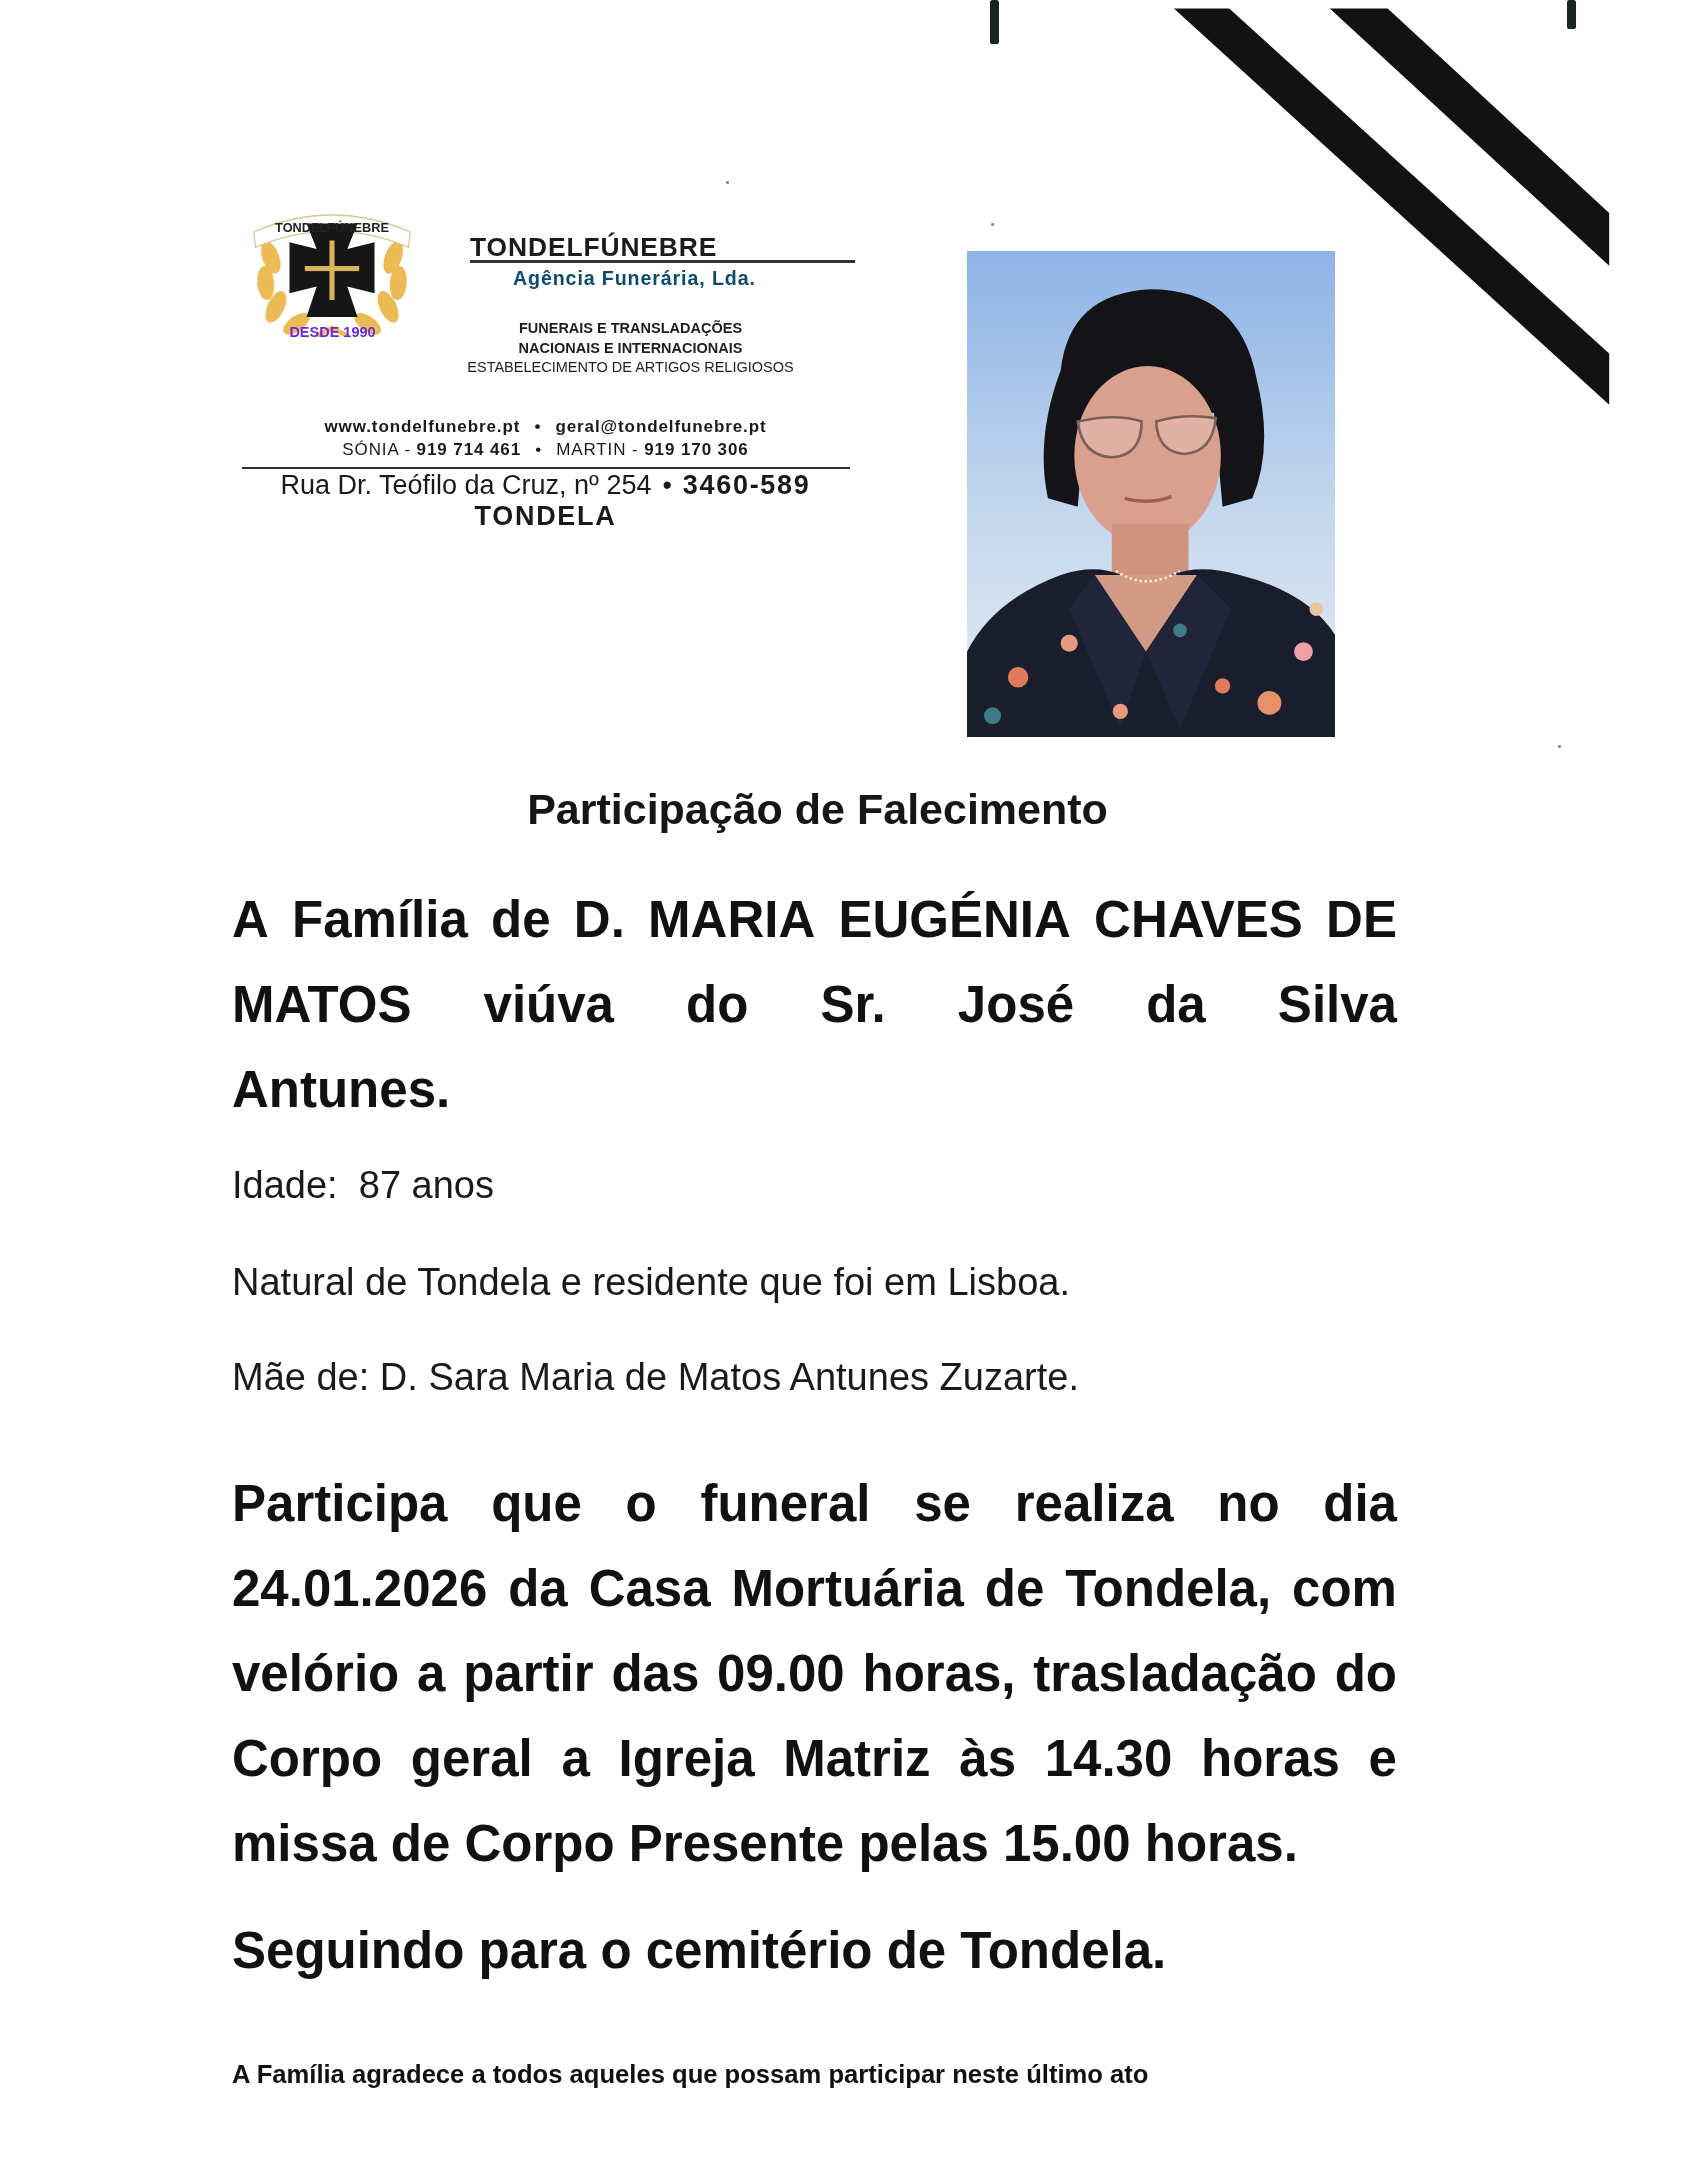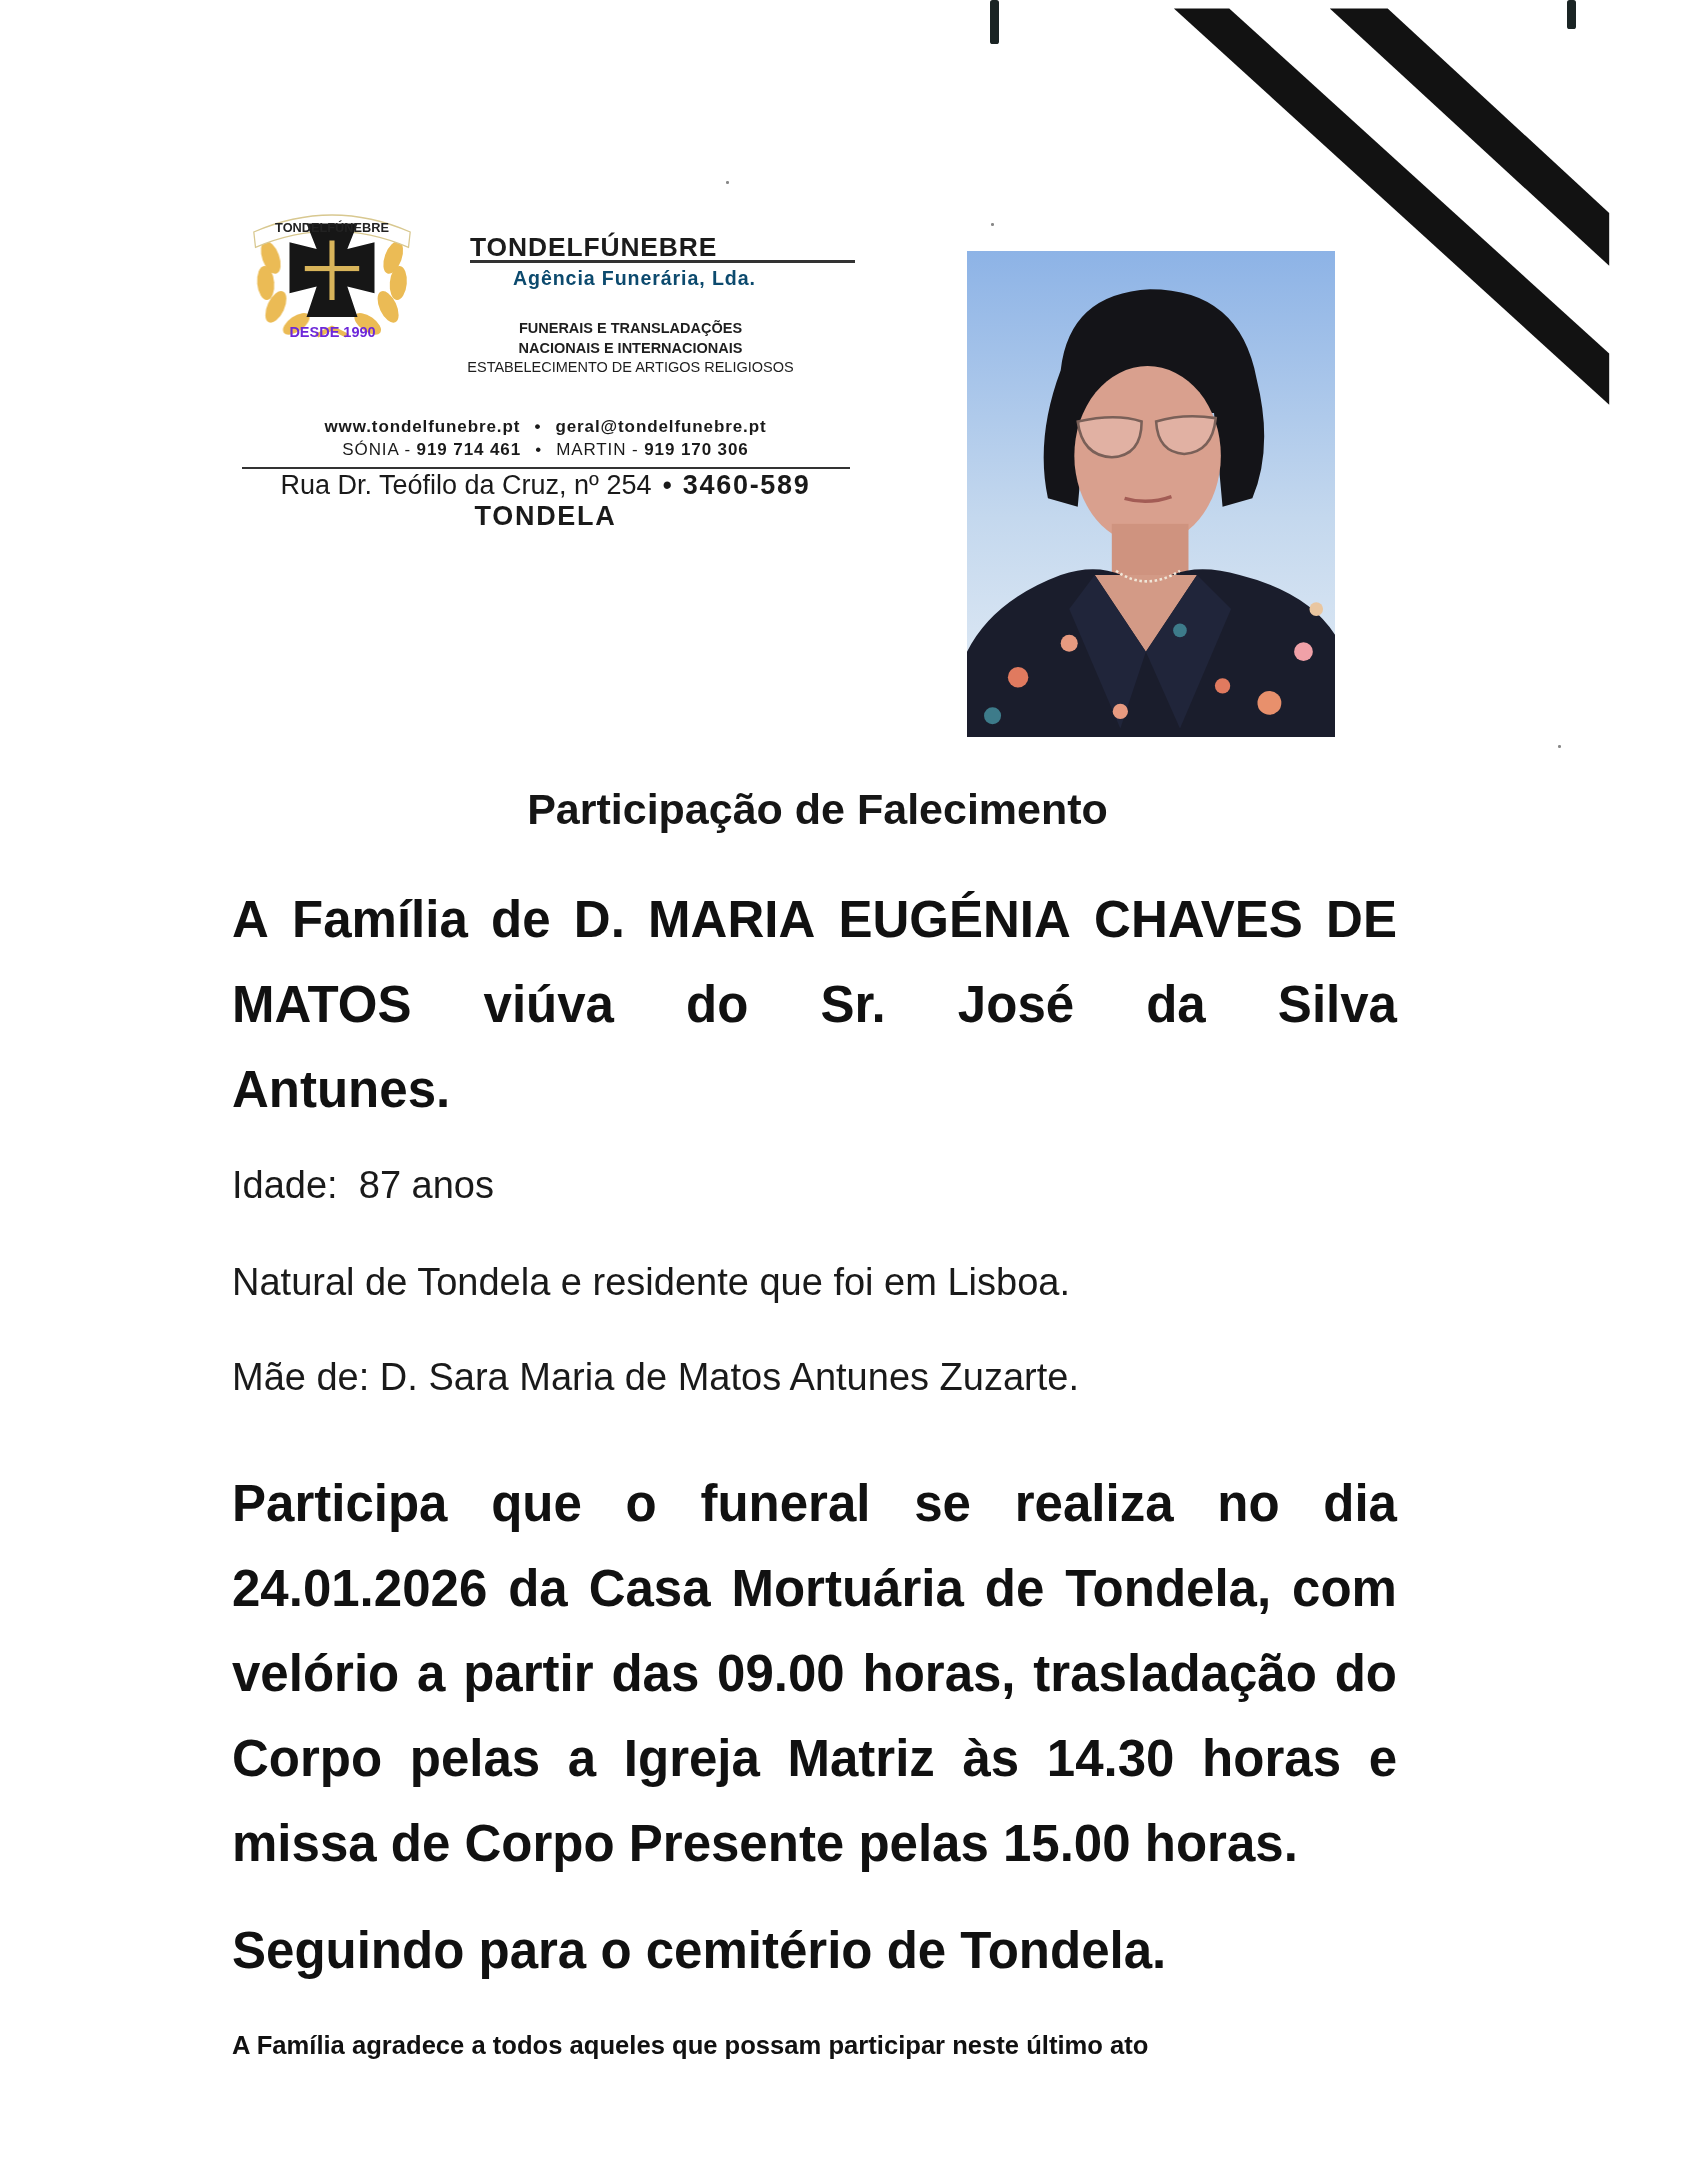--- a/index.html
+++ b/index.html
@@ -29,21 +29,21 @@
   .address b { font-weight:bold; letter-spacing:1.7px; }
 
   .photo { position:absolute; left:967px; top:251px; width:368px; height:486px; overflow:hidden; }
 
   .title { position:absolute; left:477px; width:681px; top:785px; text-align:center; font-size:43px; font-weight:bold; color:#161616; }
 
   .body-block { position:absolute; left:232px; width:1165px; }
   .bl { display:flex; justify-content:space-between; white-space:nowrap; font-size:51px; font-weight:bold; color:#111; height:85px; align-items:center; }
   .bl.left { justify-content:flex-start; gap:0; }
   .reg { font-size:38px; color:#1a1a1a; white-space:nowrap; }
-  .footer-note { font-size:25.6px; font-weight:bold; color:#111; white-space:nowrap; }
+  .footer-note { font-size:25.6px; font-weight:bold; color:#111; white-space:nowrap;margin-top:29px; }
   .speck { position:absolute; width:2.6px; height:2.6px; background:#888; border-radius:50%; }
 </style>
 </head>
 <body>
 
 <div class="tick" style="left:990px; top:0; width:8.5px; height:44px;"></div>
 <div class="tick" style="left:1567px; top:0; width:8.5px; height:29px;"></div>
 
 <svg class="stripes" width="1685" height="443" viewBox="0 0 1978 520">
   <polygon points="1378,10 1443,10 1889,415 1889,475" fill="#121212"></polygon>
@@ -200,21 +200,21 @@
     <span>a</span>
     <span>partir</span>
     <span>das</span>
     <span>09.00</span>
     <span>horas,</span>
     <span>trasladação</span>
     <span>do</span>
   </div>
   <div class="bl">
     <span>Corpo</span>
-    <span>pelas</span>
+    <span>geral</span>
     <span>a</span>
     <span>Igreja</span>
     <span>Matriz</span>
     <span>às</span>
     <span>14.30</span>
     <span>horas</span>
     <span>e</span>
   </div>
   <div class="bl left">
     <span>missa de Corpo Presente pelas 15.00 horas.</span>

